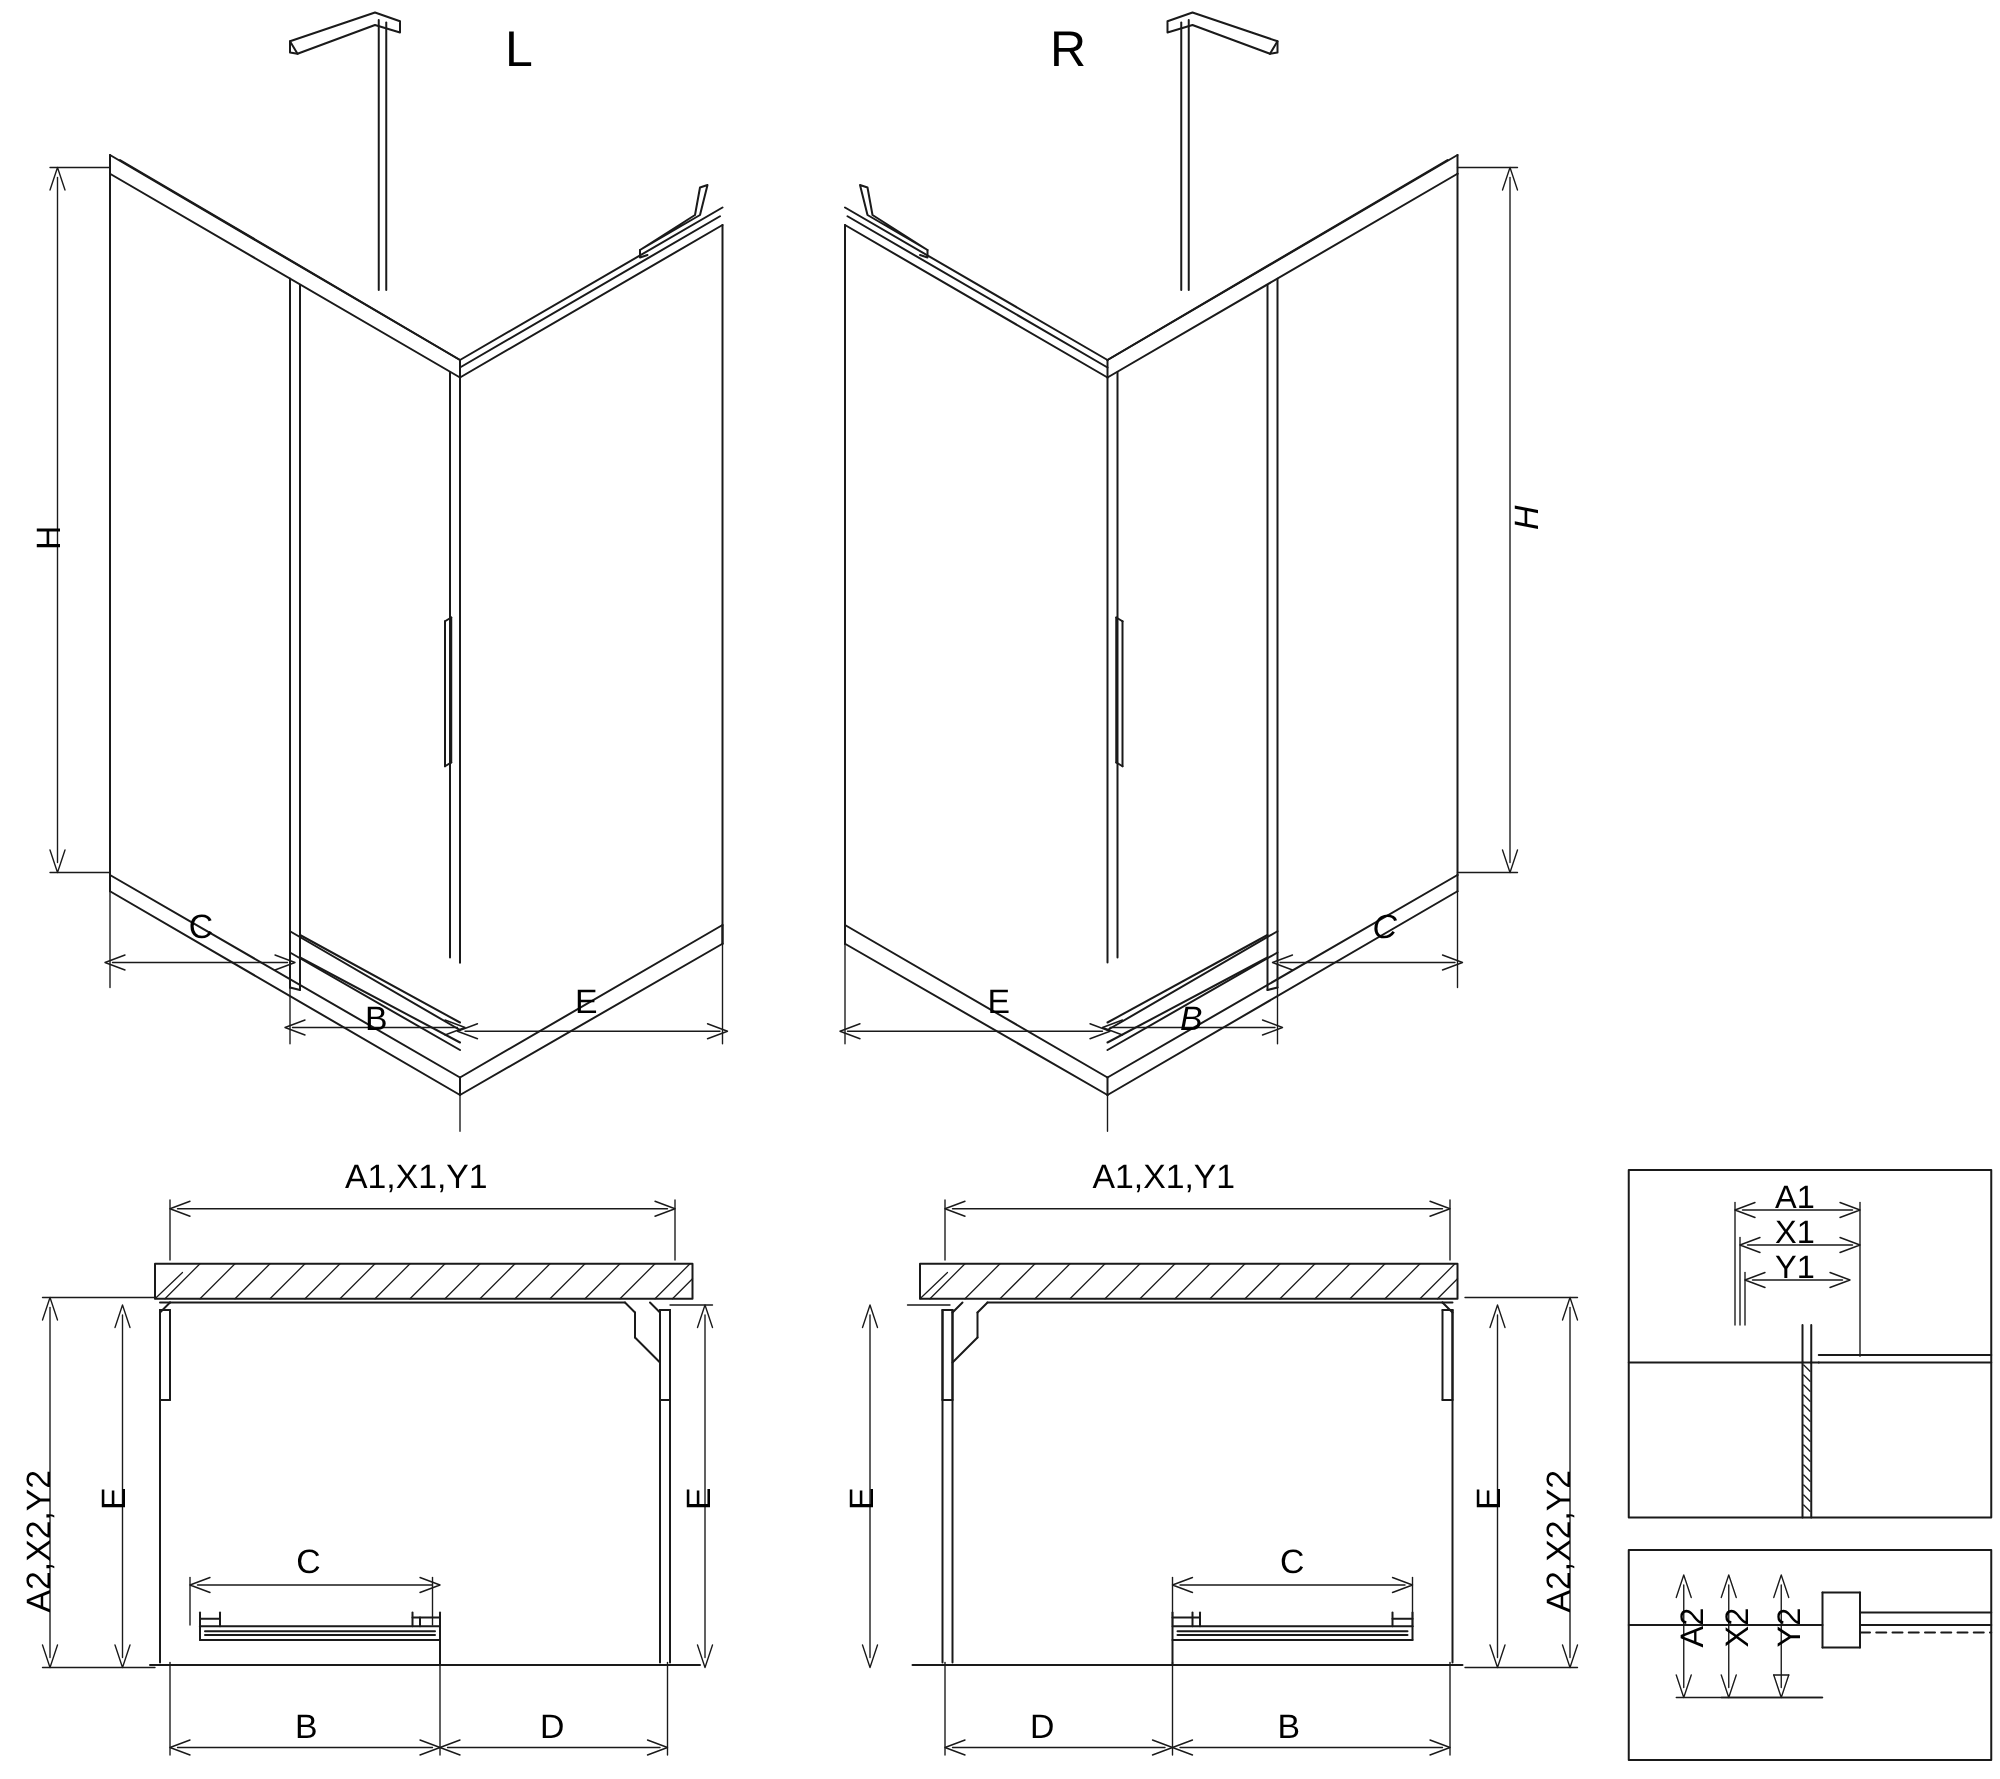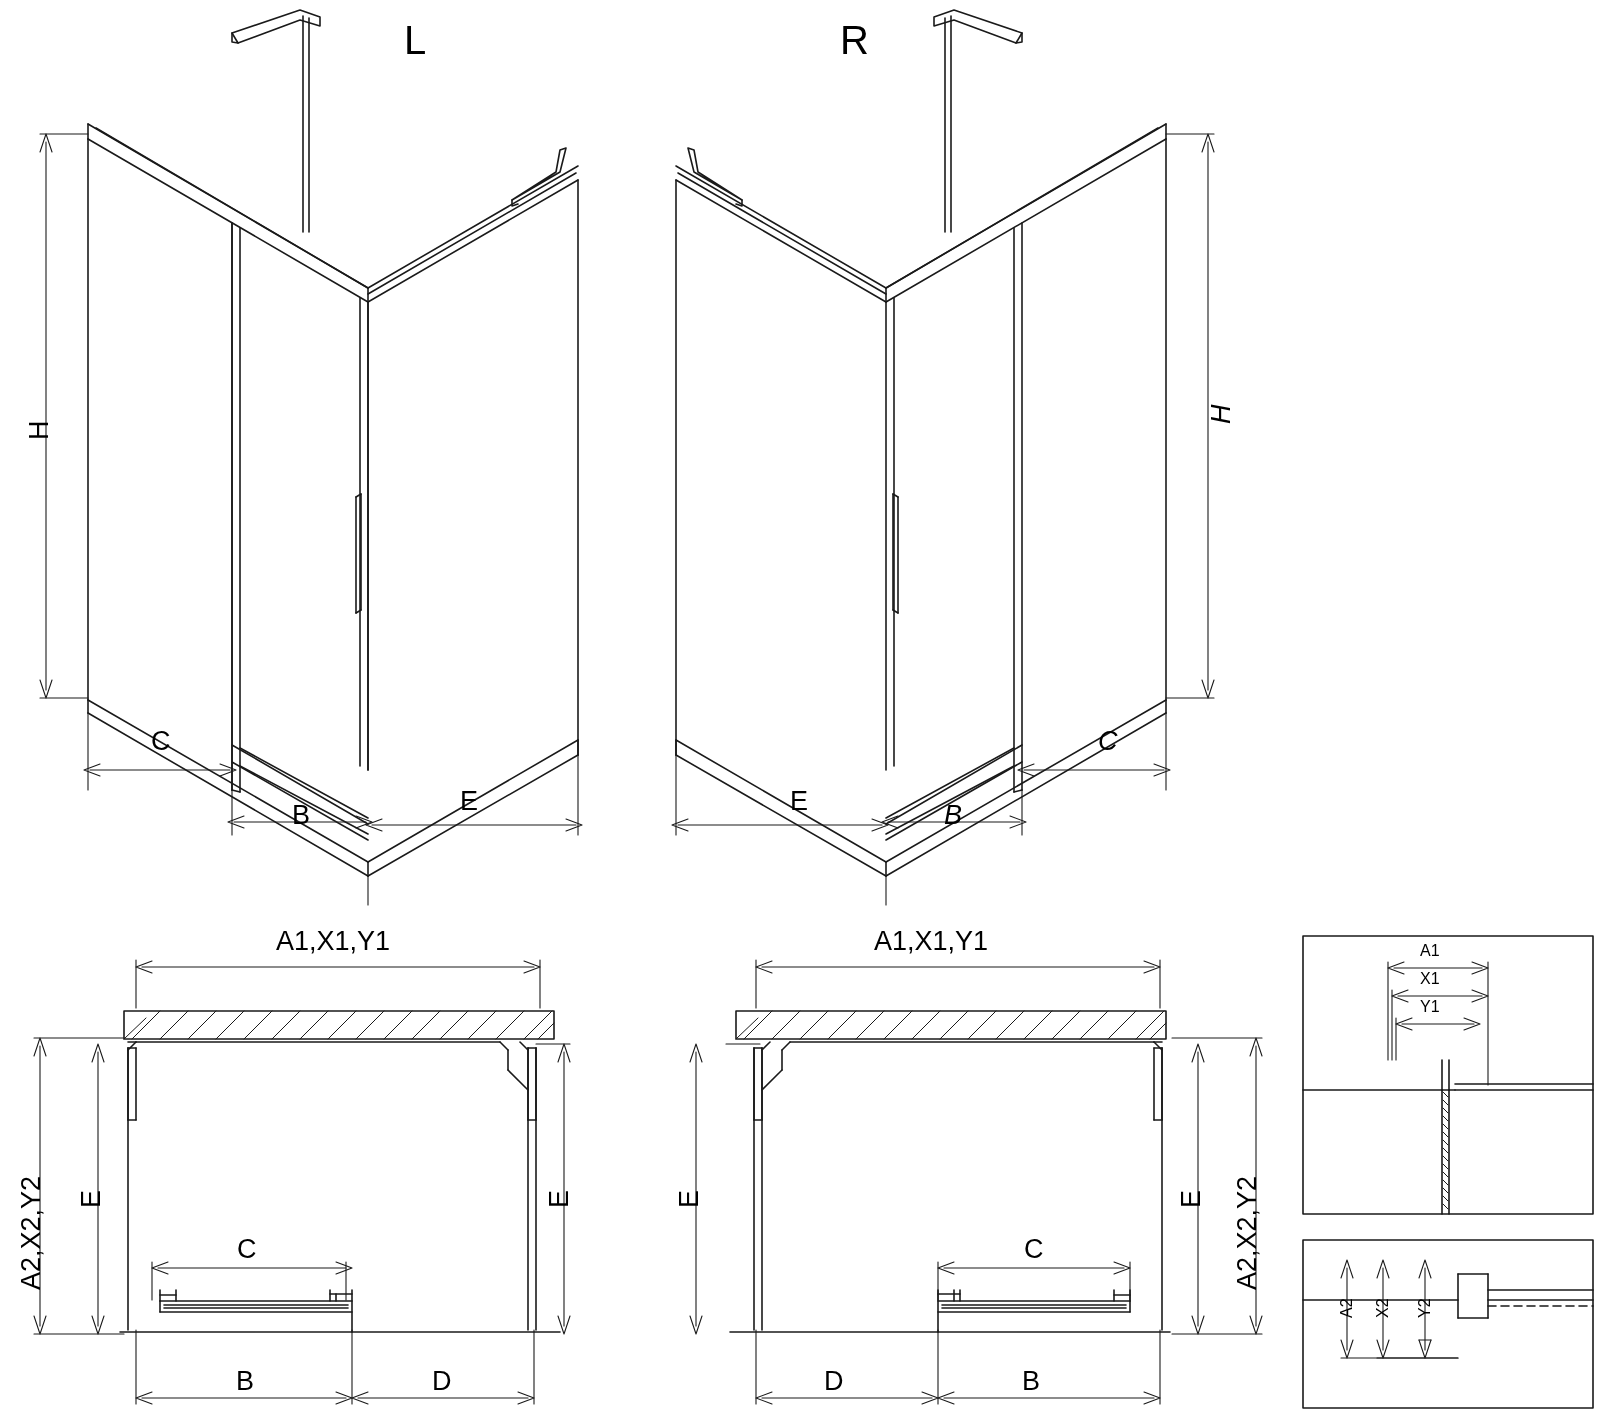--- a/index.html
+++ b/index.html
@@ -2,21 +2,21 @@
 <html><head>
 <meta charset="utf-8">
 <style>
   html,body{margin:0;padding:0;background:#ffffff;}
   body{width:1600px;height:1423px;position:relative;font-family:"Liberation Sans",sans-serif;color:#000;overflow:hidden;}
   .stage{position:absolute;inset:0;}
   svg{display:block;}
   .lbl{position:absolute;font-family:"Liberation Sans",sans-serif;color:#000;white-space:nowrap;}
   .lbl-big{font-size:40px;}
   .lbl-mid{font-size:27px;}
-  .lbl-sm{font-size:16px;}
+  .lbl-sm{font-size:26px;}
   .rot90{transform:rotate(-90deg);transform-origin:left top;}
   .ital{font-style:italic;}
 </style>
 </head>
 <body>
 
 <div class="stage">
 
   <svg width="1600" height="1423" viewBox="0 0 1600 1423">
     <g fill="none" stroke="#1a1a1a" stroke-width="1.6" stroke-linecap="round" stroke-linejoin="round">

